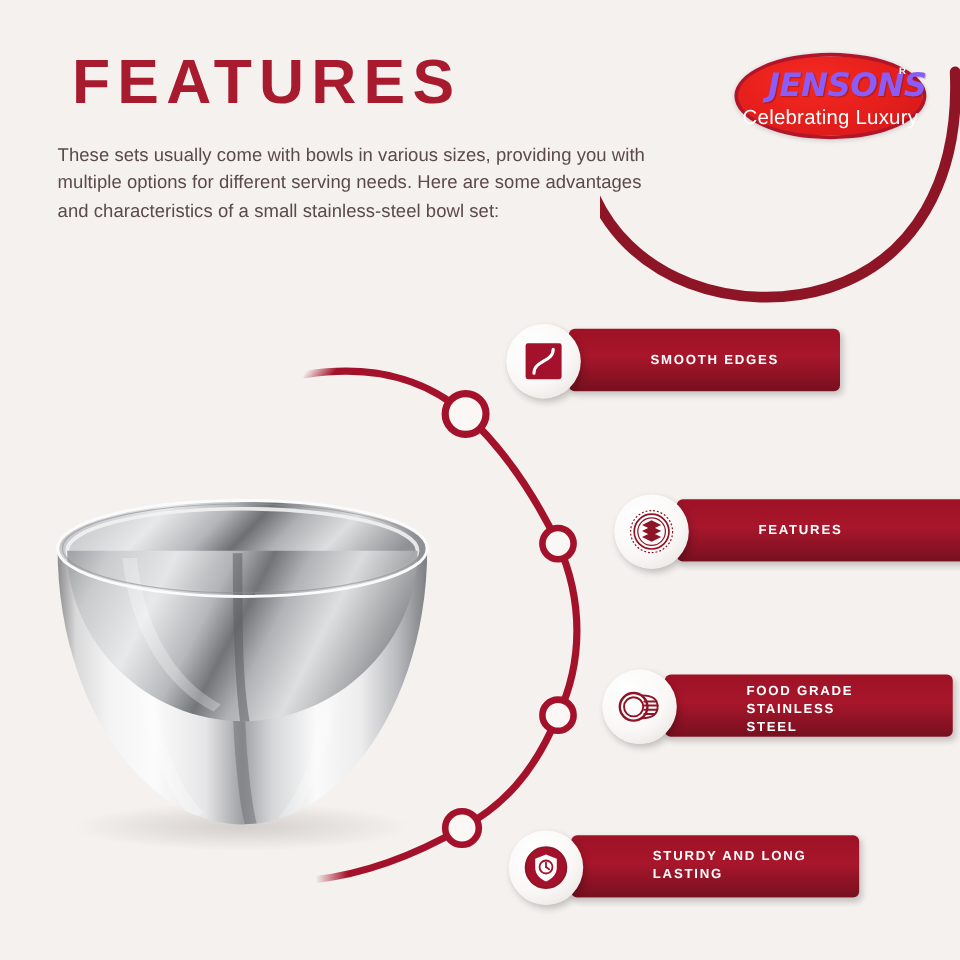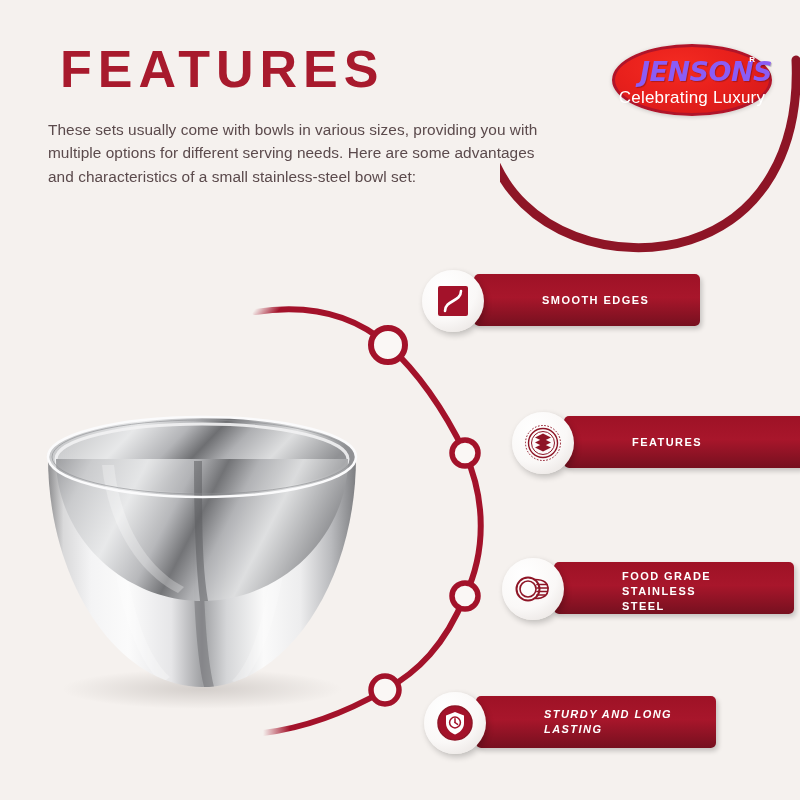--- a/index.html
+++ b/index.html
@@ -261,21 +261,21 @@
           <line x1="24" y1="15.5" x2="34" y2="15.5"></line>
           <line x1="24" y1="19" x2="35" y2="19"></line>
           <line x1="24" y1="22.5" x2="34" y2="22.5"></line>
           <line x1="24" y1="26" x2="32" y2="26"></line>
         </g>
       </svg>
     </div>
   </div>
 
   <div class="feature" style="left:424px; top:692px;">
-    <div class="fbar" style="width:240px;font-style:italic;">
+    <div class="fbar" style="width:240px;">
       <div class="flabel">STURDY AND LONG
 LASTING</div>
     </div>
     <div class="fbadge">
       <svg width="44" height="44" viewBox="0 0 44 44">
         <circle cx="22" cy="22" r="17" fill="#A3122A"></circle>
         <circle cx="22" cy="22" r="17" fill="none" stroke="#8E1526" stroke-width="1.5"></circle>
         <path d="M 22 11 L 31 14.6 V 22 C 31 28 26.6 31.8 22 33.5 C 17.4 31.8 13 28 13 22 V 14.6 Z" fill="#FFFFFF"></path>
         <circle cx="22" cy="21.5" r="5.4" fill="none" stroke="#A3122A" stroke-width="1.5"></circle>
         <line x1="22" y1="21.5" x2="22" y2="17.8" stroke="#A3122A" stroke-width="1.5" stroke-linecap="round"></line>

